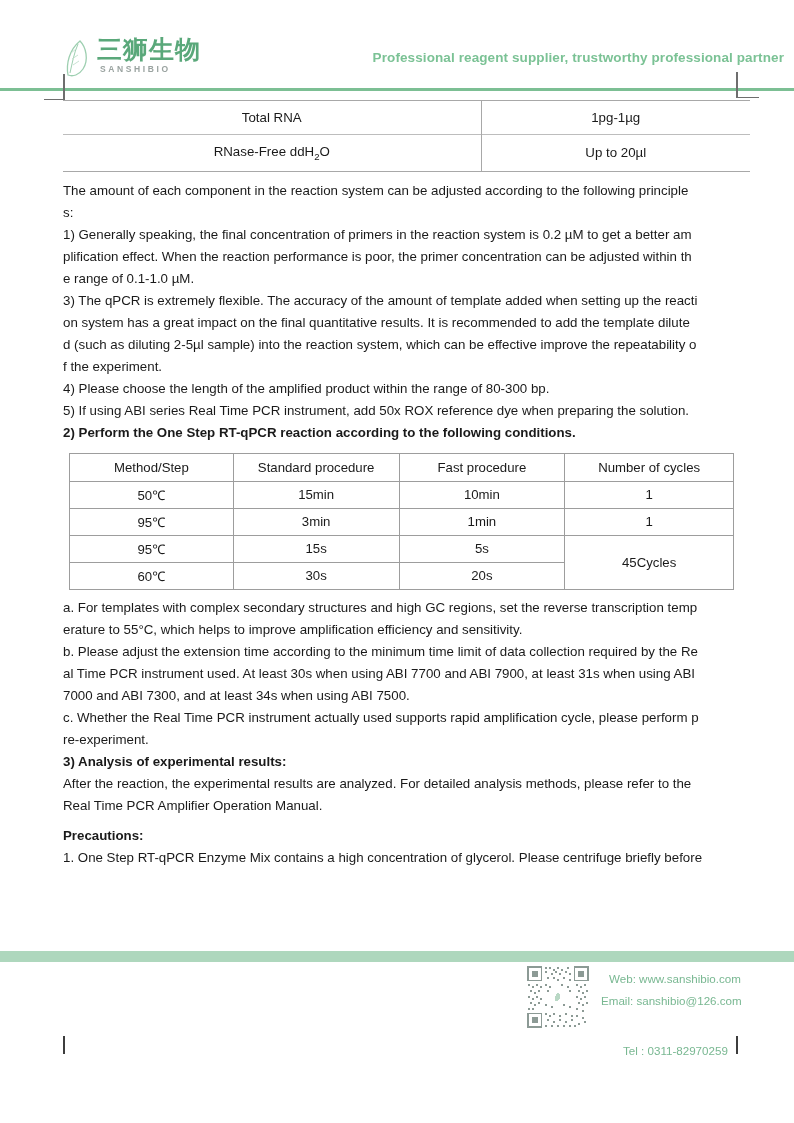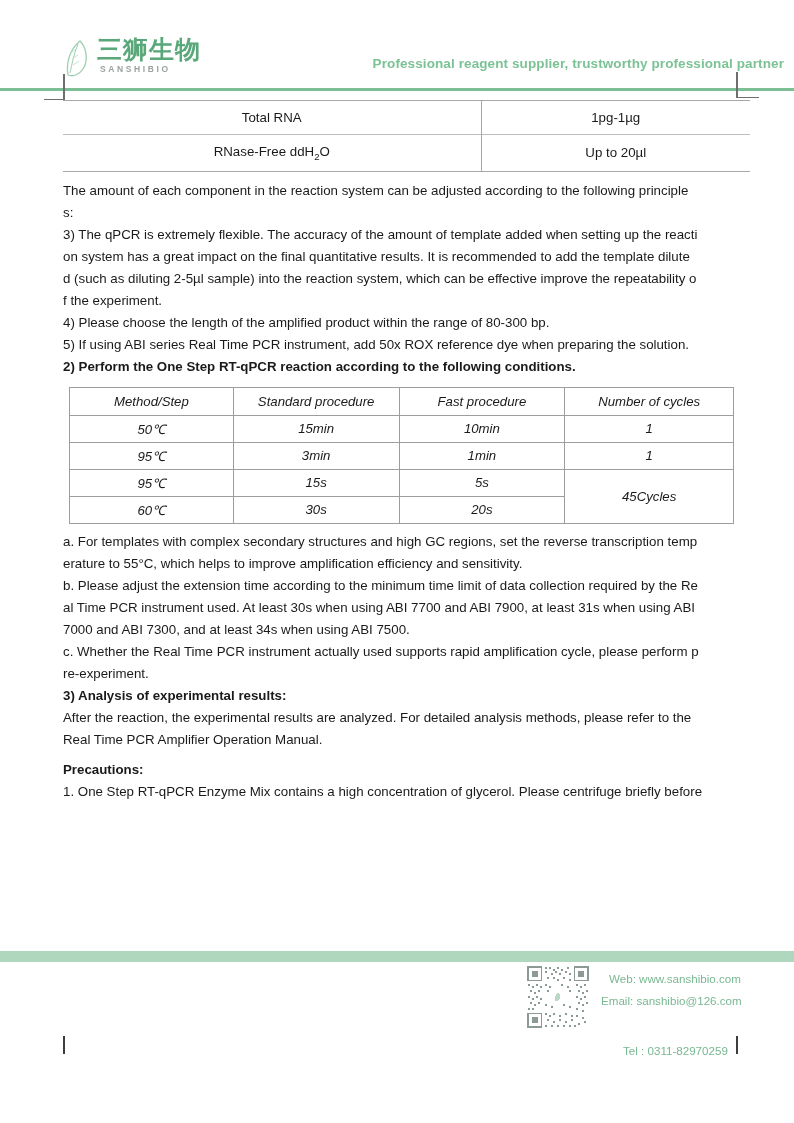--- a/index.html
+++ b/index.html
@@ -49,21 +49,21 @@
     font-size: 8.5px;
     font-weight: 600;
     color: #9aa3a0;
     letter-spacing: 2.6px;
     margin-top: 1px;
     margin-left: 3px;
   }
   .header-tagline {
     position: absolute;
     right: 10px;
-    top: 56px;
+    top: 50px;
     font-size: 13.5px;
     font-weight: 700;
     color: #7bc295;
     white-space: nowrap;
     letter-spacing: 0.1px;
   }
   .header-rule {
     position: absolute;
     left: 0; top: 88px;
     width: 794px;
@@ -120,21 +120,20 @@
     white-space: pre-wrap;
   }
   .para.bold { font-weight: 700; }
   .spacer-sm { height: 8px; }
 
   
   .cond-wrap {
     margin-top: 9px;
     margin-bottom: 7px;
     padding-left: 6px;
-    font-style: italic;
   }
   table.cond-table {
     border-collapse: collapse;
     width: 665px;
     font-size: 13.2px;
   }
   table.cond-table th,
   table.cond-table td {
     border: 1px solid #9d9d9d;
     text-align: center;
@@ -224,20 +223,23 @@
         <td class="left-cell"><span>RNase-Free ddH</span><sub>2</sub><span>O</span></td>
         <td>Up to 20µl</td>
       </tr>
     </tbody>
   </table>
 
   <div class="spacer-sm"></div>
 
   <p class="para">The amount of each component in the reaction system can be adjusted according to the following principle
 s:</p>
+  <p class="para">1) Generally speaking, the final concentration of primers in the reaction system is 0.2 µM to get a better am
+plification effect. When the reaction performance is poor, the primer concentration can be adjusted within th
+e range of 0.1-1.0 µM.</p>
   <p class="para">3) The qPCR is extremely flexible. The accuracy of the amount of template added when setting up the reacti
 on system has a great impact on the final quantitative results. It is recommended to add the template dilute
 d (such as diluting 2-5µl sample) into the reaction system, which can be effective improve the repeatability o
 f the experiment.</p>
   <p class="para">4) Please choose the length of the amplified product within the range of 80-300 bp.</p>
   <p class="para">5) If using ABI series Real Time PCR instrument, add 50x ROX reference dye when preparing the solution.</p>
 
   <p class="para bold">2) Perform the One Step RT-qPCR reaction according to the following conditions.</p>
 
   <div class="cond-wrap">

